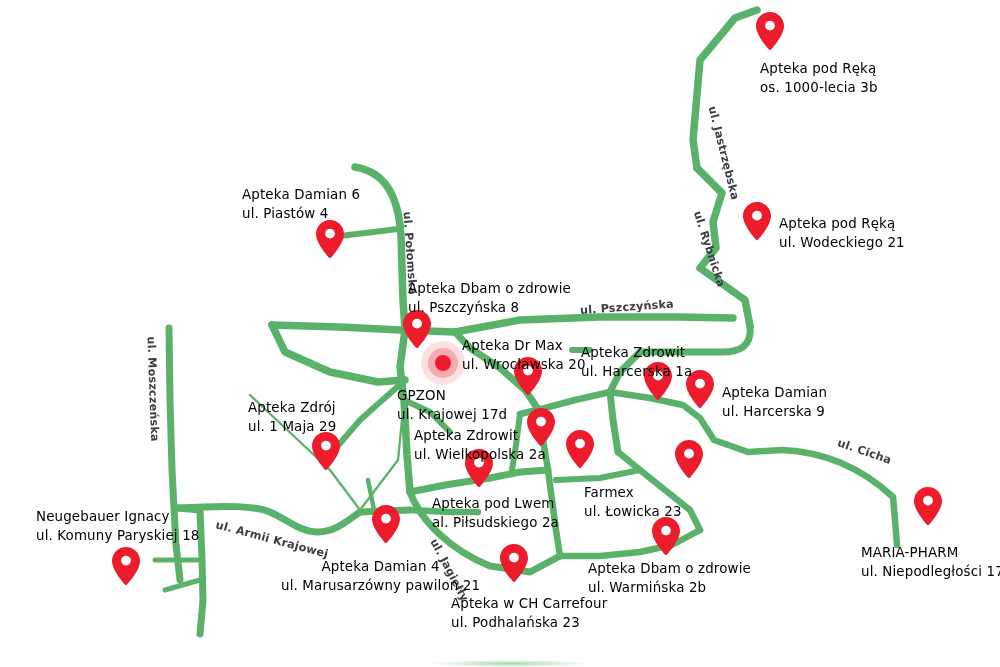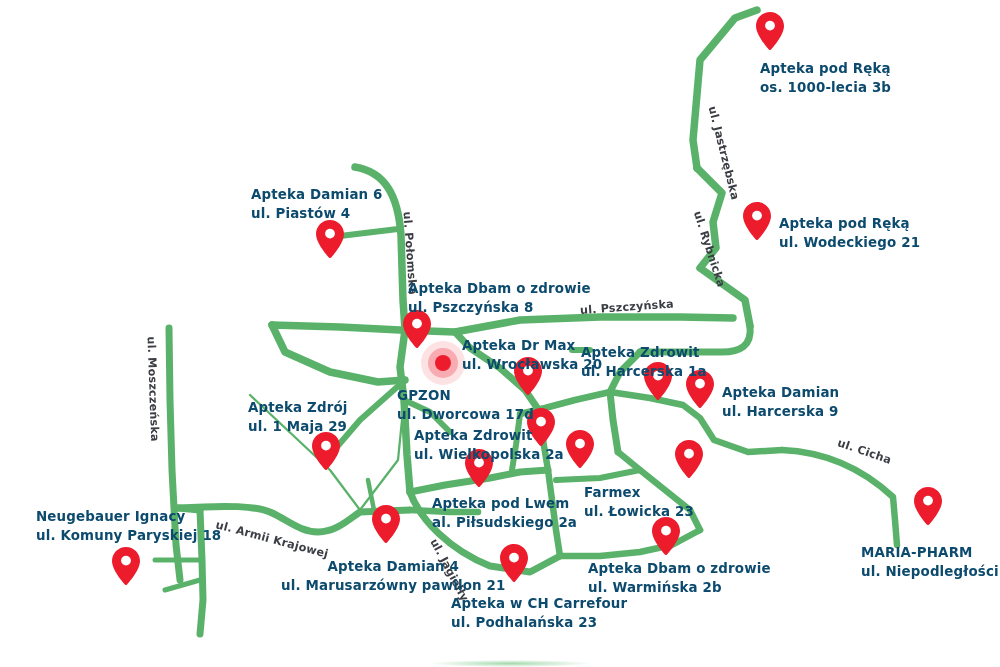--- a/index.html
+++ b/index.html
@@ -61,24 +61,24 @@
     position: absolute;
     left: 14px; top: 14px;
     width: 16px; height: 16px;
     border-radius: 50%;
     background: #ed1c2d;
   }
 
   
   .place-label {
     position: absolute;
-    color: #0c4a6e;
+    color: #000000;
     font-size: 13.4px;
     line-height: 18.5px;
-    font-weight: 700;
+    font-weight: 400;
     letter-spacing: 0.15px;
     white-space: nowrap;
     text-align: center;
     -webkit-font-smoothing: antialiased;
   }
   .place-label .line1,
   .place-label .line2 {
     display: block;
   }
   .place-label.align-left  { text-align: left; }
@@ -289,33 +289,33 @@
   <div class="place-label align-left" style="left:760px; top:60px;">
     <span class="line1">Apteka pod Ręką</span>
     <span class="line2">os. 1000-lecia 3b</span>
   </div>
 
   <div class="place-label align-left" style="left:779px; top:215px;">
     <span class="line1">Apteka pod Ręką</span>
     <span class="line2">ul. Wodeckiego 21</span>
   </div>
 
-  <div class="place-label align-left" style="left:251px; top:186px;">
+  <div class="place-label align-left" style="left:242px; top:186px;">
     <span class="line1">Apteka Damian 6</span>
     <span class="line2">ul. Piastów 4</span>
   </div>
 
   <div class="place-label align-left" style="left:408px; top:280px;">
     <span class="line1">Apteka Dbam o zdrowie</span>
     <span class="line2">ul. Pszczyńska 8</span>
   </div>
 
   <div class="place-label align-left" style="left:397px; top:387px;">
     <span class="line1">GPZON</span>
-    <span class="line2">ul. Dworcowa 17d</span>
+    <span class="line2">ul. Krajowej 17d</span>
   </div>
 
   <div class="place-label align-left" style="left:462px; top:337px;">
     <span class="line1">Apteka Dr Max</span>
     <span class="line2">ul. Wrocławska 20</span>
   </div>
 
   <div class="place-label align-left" style="left:581px; top:344px;">
     <span class="line1">Apteka Zdrowit</span>
     <span class="line2">ul. Harcerska 1a</span>

